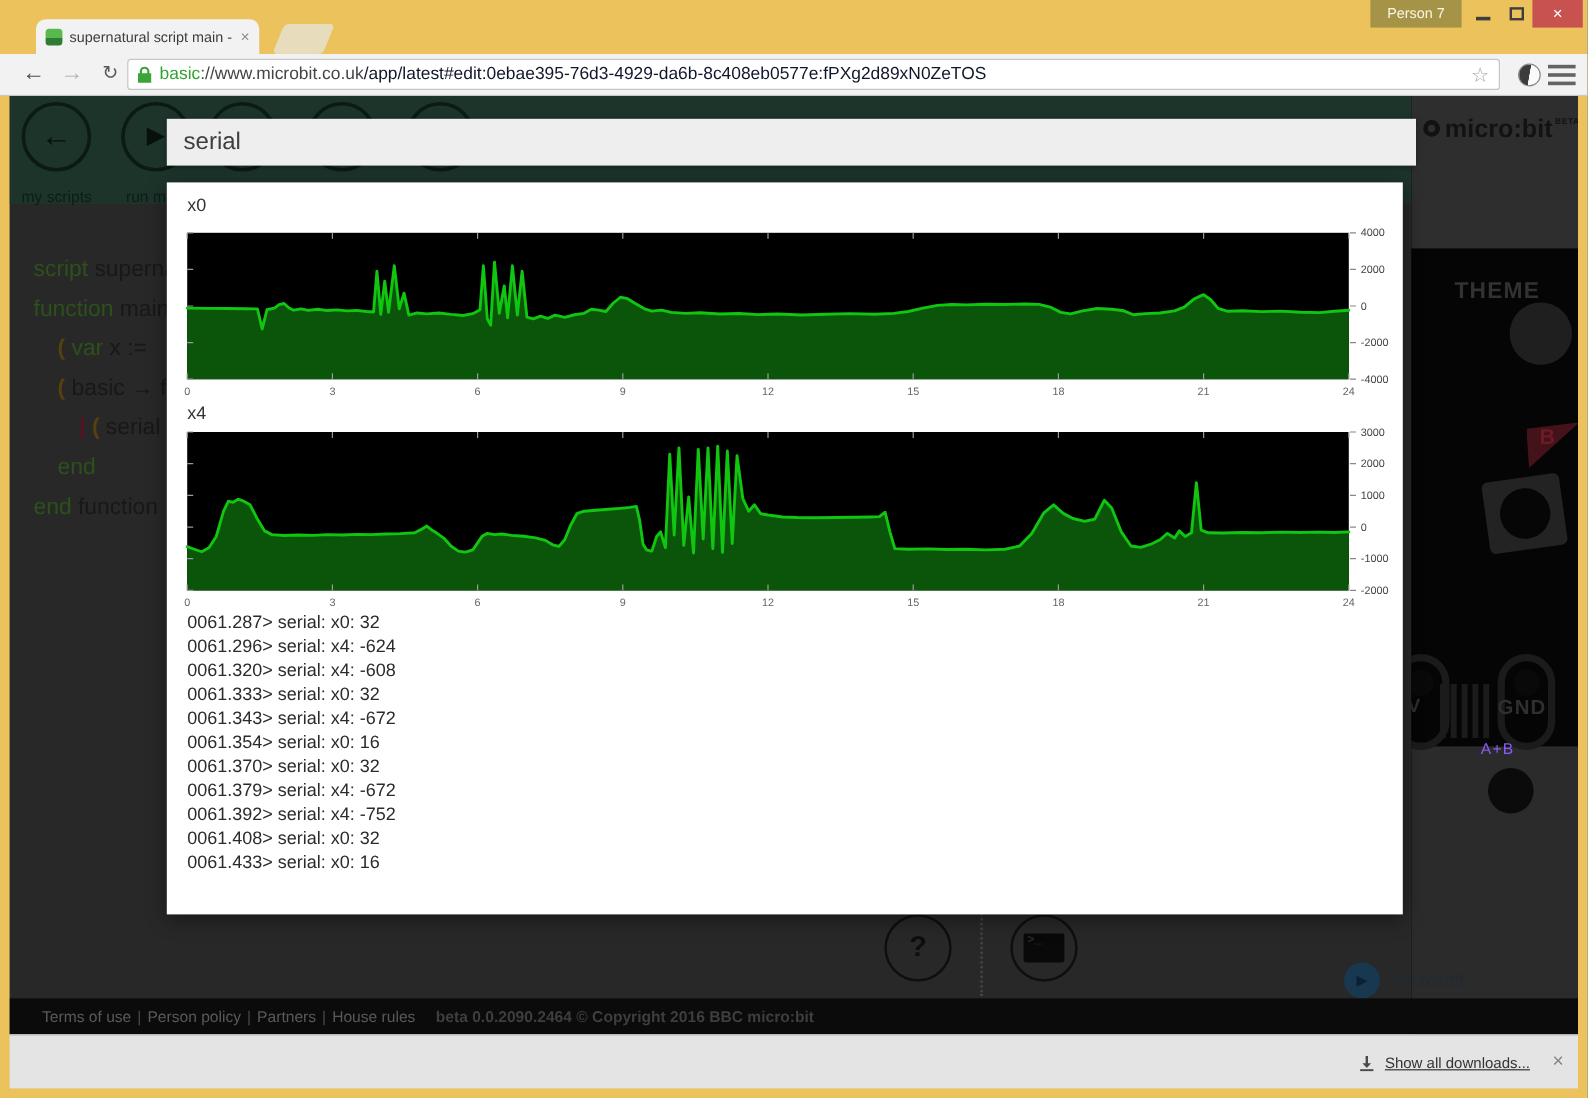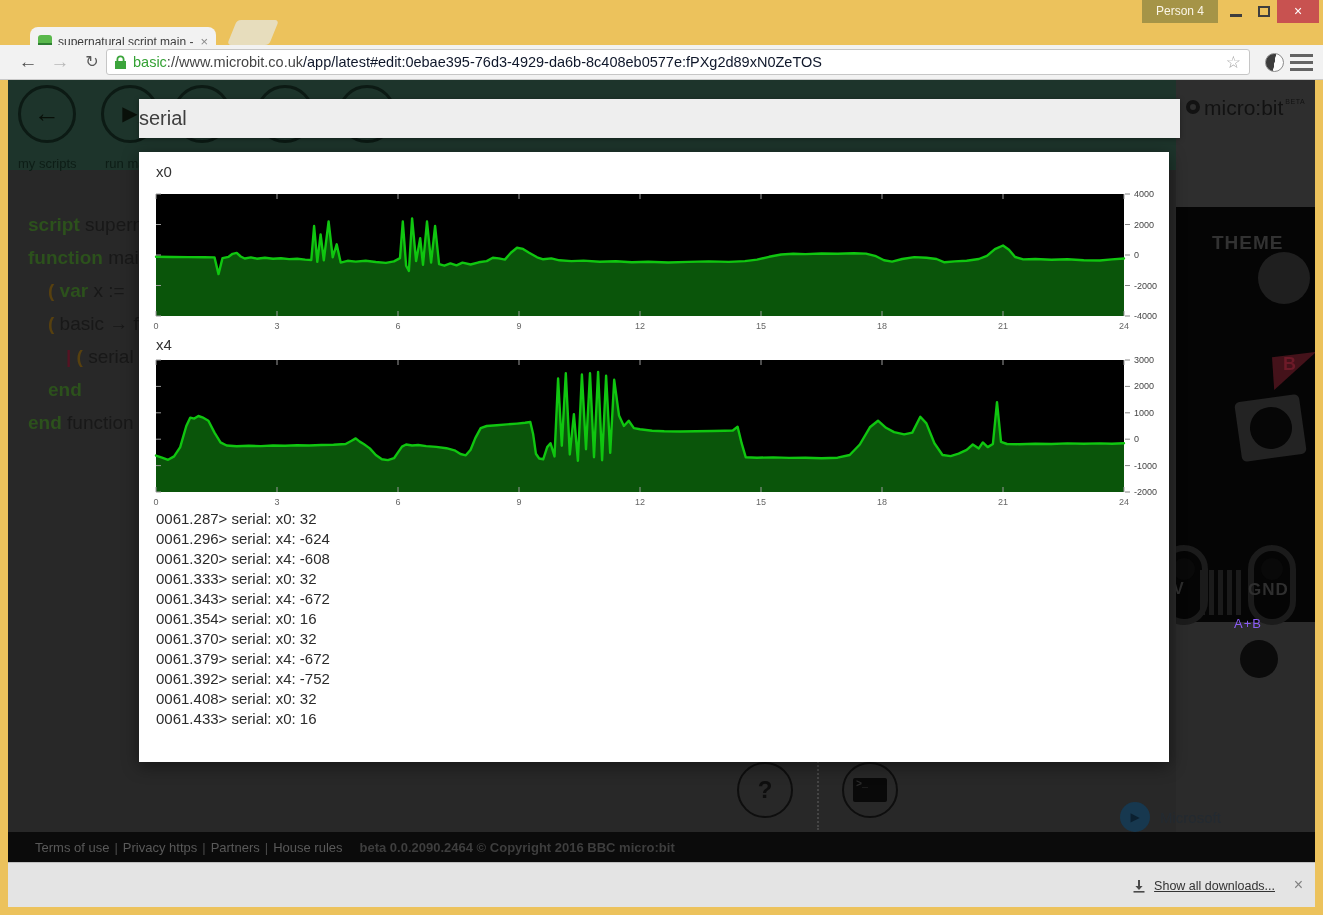--- a/index.html
+++ b/index.html
@@ -1,20 +1,20 @@
 <!DOCTYPE html>
 <html><head>
 <meta charset="utf-8">
 <style>
   *{box-sizing:border-box}
   body{margin:0;background:#555;font-family:"Liberation Sans","DejaVu Sans",sans-serif;-webkit-font-smoothing:antialiased}
   .window{position:relative;width:1323px;height:915px;background:#ecc25c;overflow:hidden}
 
   
-  .tab{position:absolute;left:30px;top:27px;width:186px;height:29px;background:#f2f2f2;border-radius:8px 8px 0 0;display:flex;align-items:center;padding:0 8px;z-index:2}
+  .tab{position:absolute;left:30px;top:16px;width:186px;height:29px;background:#f2f2f2;border-radius:8px 8px 0 0;display:flex;align-items:center;padding:0 8px;z-index:2}
   .favicon{width:14px;height:14px;border-radius:3px;background:linear-gradient(180deg,#5ab84c 55%,#2e7d32 55%);margin-right:6px;flex:none}
   .tab-title{font-size:12px;color:#3d3d3d;white-space:nowrap;overflow:hidden;flex:1}
   .tab-close{font-size:13px;color:#8a8a8a;margin-left:4px;line-height:1}
   .new-tab{position:absolute;left:232px;top:20px;width:42px;height:25px;background:#e7ddbd;border-radius:4px;transform:skewX(-22deg)}
   .profile{position:absolute;right:105px;top:0;height:23px;line-height:23px;padding:0 14px;background:#a59447;color:#faf5e6;font-size:12px}
   .wc{position:absolute;top:0;height:23px}
   .wc-min{right:73px;width:28px}
   .wc-min i{position:absolute;left:8px;top:14px;width:12px;height:3px;background:#3e3e3e}
   .wc-max{right:45px;width:28px}
   .wc-max i{position:absolute;left:8px;top:6px;width:12px;height:11px;border:2px solid #3e3e3e}
@@ -42,29 +42,29 @@
   .circle{position:absolute;top:5px;width:58px;height:58px;border:3px solid #0c1a14;border-radius:50%;text-align:center;line-height:50px;color:#091009;z-index:1}
   .c1{left:10px;font-size:26px;font-weight:bold}
   .c2{left:93px;font-size:20px}
   .c3{left:165px}.c4{left:248px}.c5{left:330px}
   .tb-label{position:absolute;top:76px;font-size:13px;color:#0d1d16;white-space:nowrap}
   .tbl1{left:10px}.tbl2{left:97px}
 
   .code-area{position:absolute;left:20px;top:128px;width:340px}
   .code-line{font-size:19px;line-height:33px;white-space:pre}
   .ind1{padding-left:20px}.ind2{padding-left:38px}
-  .seg-kw{color:#2c511c;font-weight:bold}
+  .seg-kw{color:#2c511c;font-weight:normal}
   .seg-pl{color:#181818}
   .seg-br{color:#57400f;font-weight:bold}
   .seg-rb{color:#551323;font-weight:bold}
 
   
   .sim{position:absolute;left:1168px;top:0;width:139px;height:782px;background:#050505;overflow:hidden}
   .sim-top{position:absolute;left:0;top:0;width:100%;height:127px;background:#2e2e2e}
-  .sim-logo{position:absolute;left:10px;top:16px;display:flex;align-items:flex-start;color:#121212;font-weight:normal;font-size:21px;white-space:nowrap}
+  .sim-logo{position:absolute;left:10px;top:16px;display:flex;align-items:flex-start;color:#121212;font-weight:bold;font-size:21px;white-space:nowrap}
   .logo-ring{width:14px;height:14px;border:4px solid #121212;border-radius:50%;margin:4px 4px 0 0;flex:none}
   .beta-tag{font-size:7px;margin-top:2px;margin-left:2px;letter-spacing:.5px}
   .sim-bottom{position:absolute;left:0;top:542px;width:100%;height:240px;background:#2b2b2b}
   .theme{position:absolute;left:36px;top:152px;font-size:19px;font-weight:bold;color:#323232;letter-spacing:1px;white-space:nowrap}
   .theme-dot{position:absolute;left:82px;top:172px;width:52px;height:52px;border-radius:50%;background:#1f1f1f}
   .tri-b{position:absolute;left:96px;top:272px;width:44px;height:38px;background:#44121a;clip-path:polygon(0 14%,100% 0,5% 100%)}
   .tri-b span{position:absolute;left:11px;top:2px;color:#6d1a28;font-weight:bold;font-size:18px}
   .sq-b{position:absolute;left:62px;top:318px;width:65px;height:60px;background:#232323;border-radius:5px;transform:rotate(-8deg);display:flex;align-items:center;justify-content:center}
   .sq-b i{width:42px;height:42px;border-radius:50%;background:#060606}
   .pin{position:absolute;top:465px;width:48px;height:80px;border:6px solid #1b1b1b;border-radius:24px}
@@ -85,21 +85,21 @@
   .ms-logo{position:absolute;left:1112px;top:722px;display:flex;align-items:center;gap:10px;z-index:3}
   .ms-circle{width:30px;height:30px;border-radius:50%;background:#17384f;display:flex;align-items:center;justify-content:center;color:#0b2030;font-size:12px}
   .ms-text{font-size:15px;color:#232a31}
   .page-footer{position:absolute;left:0;top:752px;width:100%;height:30px;background:#0b0b0b;z-index:4;display:flex;align-items:center;padding-left:27px;font-size:13px;white-space:nowrap}
   .flink{color:#595959;margin:0 5px}
   .flink:first-child{margin-left:0}
   .fsep{color:#4a4a4a}
   .fbeta{color:#3e3e3e;font-weight:bold;margin-left:12px}
 
   
-  .m-header{position:absolute;left:131px;top:19px;width:1041px;height:39px;background:#eee;z-index:10;font-size:20px;color:#3e3e3e;line-height:39px;box-shadow:0 1px 5px rgba(0,0,0,.35)}
+  .m-header{position:absolute;left:131px;top:19px;width:1041px;height:39px;background:#eee;z-index:10;font-size:20px;color:#3e3e3e;line-height:39px;padding-left:14px;box-shadow:0 1px 5px rgba(0,0,0,.35)}
   .m-body{position:absolute;left:131px;top:72px;width:1030px;height:610px;background:#fff;z-index:10;box-shadow:0 4px 16px rgba(0,0,0,.45);overflow:hidden}
   .ch-label{position:absolute;left:17px;font-size:15px;color:#333}
   #lab0{top:11px}
   #lab1{top:184px}
   #svg0{position:absolute;left:17px;top:42px}
   #svg1{position:absolute;left:17px;top:208px}
   svg{overflow:visible;display:block}
   .serial-log{position:absolute;left:17px;top:357px;right:4px;bottom:0;overflow:hidden;font-size:15px;color:#2b2b2b}
   .log-line{height:20px;line-height:20px;white-space:nowrap}
 
@@ -118,21 +118,21 @@
 <body>
 
 <div class="window">
 
   <div class="tab">
     <span class="favicon"></span>
     <span class="tab-title">supernatural script main -</span>
     <span class="tab-close">×</span>
   </div>
   <div class="new-tab"></div>
-  <div class="profile">Person 4</div>
+  <div class="profile">Person 7</div>
   <div class="wc wc-min">
       <i></i>
     </div>
   <div class="wc wc-max">
       <i></i>
     </div>
   <div class="wc wc-close">×</div>
 
   <div class="toolbar">
     <div class="nav nav-back">←</div>
@@ -215,21 +215,21 @@
     <div class="pg-divider"></div>
     <div class="round-btn term-btn">
       <span class="term-glyph">&gt;_</span>
     </div>
     <div class="ms-logo">
       <span class="ms-circle">▶</span>
       <span class="ms-text">Microsoft</span>
     </div>
 
     <div class="page-footer">
-      <span id="footer-links"><span class="flink">Terms of use</span><span class="fsep">|</span><span class="flink">Privacy https</span><span class="fsep">|</span><span class="flink">Partners</span><span class="fsep">|</span><span class="flink">House rules</span></span>
+      <span id="footer-links"><span class="flink">Terms of use</span><span class="fsep">|</span><span class="flink">Person policy</span><span class="fsep">|</span><span class="flink">Partners</span><span class="fsep">|</span><span class="flink">House rules</span></span>
       <span class="fbeta">beta 0.0.2090.2464 © Copyright 2016 BBC micro:bit</span>
     </div>
 
     <div class="m-header">serial</div>
     <div class="m-body">
       <div class="ch-label" id="lab0">x0</div>
       <svg id="svg0" width="1014" height="139">
           <rect x="0" y="0" width="968" height="122" fill="#000000"></rect>
           <polygon points="0.0,62.8 16.1,63.0 32.3,63.1 48.4,63.3 58.5,63.4 62.5,80.1 66.5,64.1 72.6,62.8 76.6,59.8 80.7,58.9 84.7,62.5 88.7,64.5 94.8,63.4 100.8,64.7 108.9,63.7 117.0,64.8 125.0,64.2 133.1,65.1 141.2,64.7 149.2,65.6 155.3,66.0 158.1,32.0 161.3,67.9 164.6,40.4 167.8,66.3 172.6,27.5 176.7,63.3 180.7,50.3 184.7,68.6 191.6,66.8 199.7,67.6 209.7,66.8 219.8,68.0 229.9,68.9 238.0,67.4 244.0,64.1 246.8,27.5 250.1,71.7 252.9,77.0 256.1,24.4 260.1,67.1 264.2,44.2 267.0,70.9 271.0,27.5 275.1,68.6 279.1,32.0 283.1,70.2 288.4,71.7 294.4,69.4 300.5,71.4 306.5,68.6 314.6,70.5 322.7,68.3 330.7,67.1 336.8,63.7 342.8,64.4 348.9,65.6 354.9,58.7 361.0,53.7 367.0,54.9 373.1,58.7 381.1,63.3 387.2,65.3 395.3,64.4 403.3,66.3 415.4,67.1 427.5,66.6 443.7,67.7 459.8,67.3 475.9,68.2 492.1,67.7 512.2,68.5 532.4,67.9 552.6,67.4 572.7,67.9 588.9,67.1 601.0,65.6 613.1,62.8 625.2,60.5 637.3,59.8 649.4,60.1 665.5,59.5 681.6,59.8 697.8,59.3 709.9,59.6 720.0,62.2 728.0,66.3 736.1,67.6 746.2,65.0 758.3,63.1 770.4,63.7 780.5,65.0 788.5,68.3 798.6,67.4 810.7,66.8 822.8,65.0 830.9,61.9 838.9,55.2 847.0,51.5 853.0,55.8 859.1,63.0 867.2,65.4 879.3,65.0 895.4,65.7 911.5,65.3 927.7,66.2 943.8,66.5 955.9,65.4 968.0,64.5 968,122 0,122" fill="#0a550a"></polygon>
           <polyline points="0.0,62.8 16.1,63.0 32.3,63.1 48.4,63.3 58.5,63.4 62.5,80.1 66.5,64.1 72.6,62.8 76.6,59.8 80.7,58.9 84.7,62.5 88.7,64.5 94.8,63.4 100.8,64.7 108.9,63.7 117.0,64.8 125.0,64.2 133.1,65.1 141.2,64.7 149.2,65.6 155.3,66.0 158.1,32.0 161.3,67.9 164.6,40.4 167.8,66.3 172.6,27.5 176.7,63.3 180.7,50.3 184.7,68.6 191.6,66.8 199.7,67.6 209.7,66.8 219.8,68.0 229.9,68.9 238.0,67.4 244.0,64.1 246.8,27.5 250.1,71.7 252.9,77.0 256.1,24.4 260.1,67.1 264.2,44.2 267.0,70.9 271.0,27.5 275.1,68.6 279.1,32.0 283.1,70.2 288.4,71.7 294.4,69.4 300.5,71.4 306.5,68.6 314.6,70.5 322.7,68.3 330.7,67.1 336.8,63.7 342.8,64.4 348.9,65.6 354.9,58.7 361.0,53.7 367.0,54.9 373.1,58.7 381.1,63.3 387.2,65.3 395.3,64.4 403.3,66.3 415.4,67.1 427.5,66.6 443.7,67.7 459.8,67.3 475.9,68.2 492.1,67.7 512.2,68.5 532.4,67.9 552.6,67.4 572.7,67.9 588.9,67.1 601.0,65.6 613.1,62.8 625.2,60.5 637.3,59.8 649.4,60.1 665.5,59.5 681.6,59.8 697.8,59.3 709.9,59.6 720.0,62.2 728.0,66.3 736.1,67.6 746.2,65.0 758.3,63.1 770.4,63.7 780.5,65.0 788.5,68.3 798.6,67.4 810.7,66.8 822.8,65.0 830.9,61.9 838.9,55.2 847.0,51.5 853.0,55.8 859.1,63.0 867.2,65.4 879.3,65.0 895.4,65.7 911.5,65.3 927.7,66.2 943.8,66.5 955.9,65.4 968.0,64.5" fill="none" stroke="#10c610" stroke-width="2.4" stroke-linejoin="round" stroke-linecap="round"></polyline>

